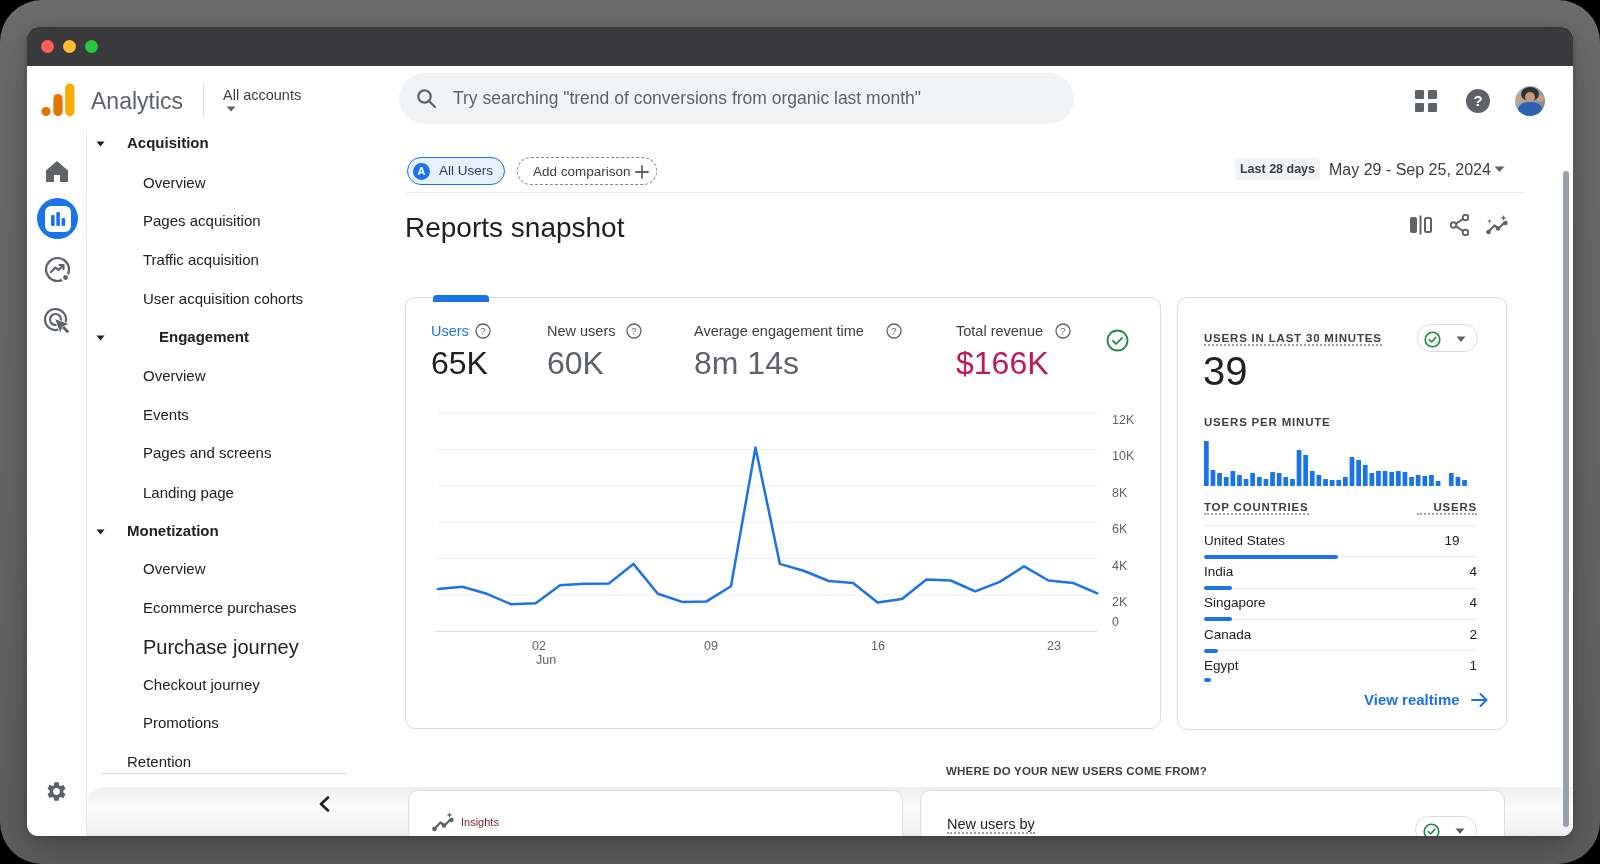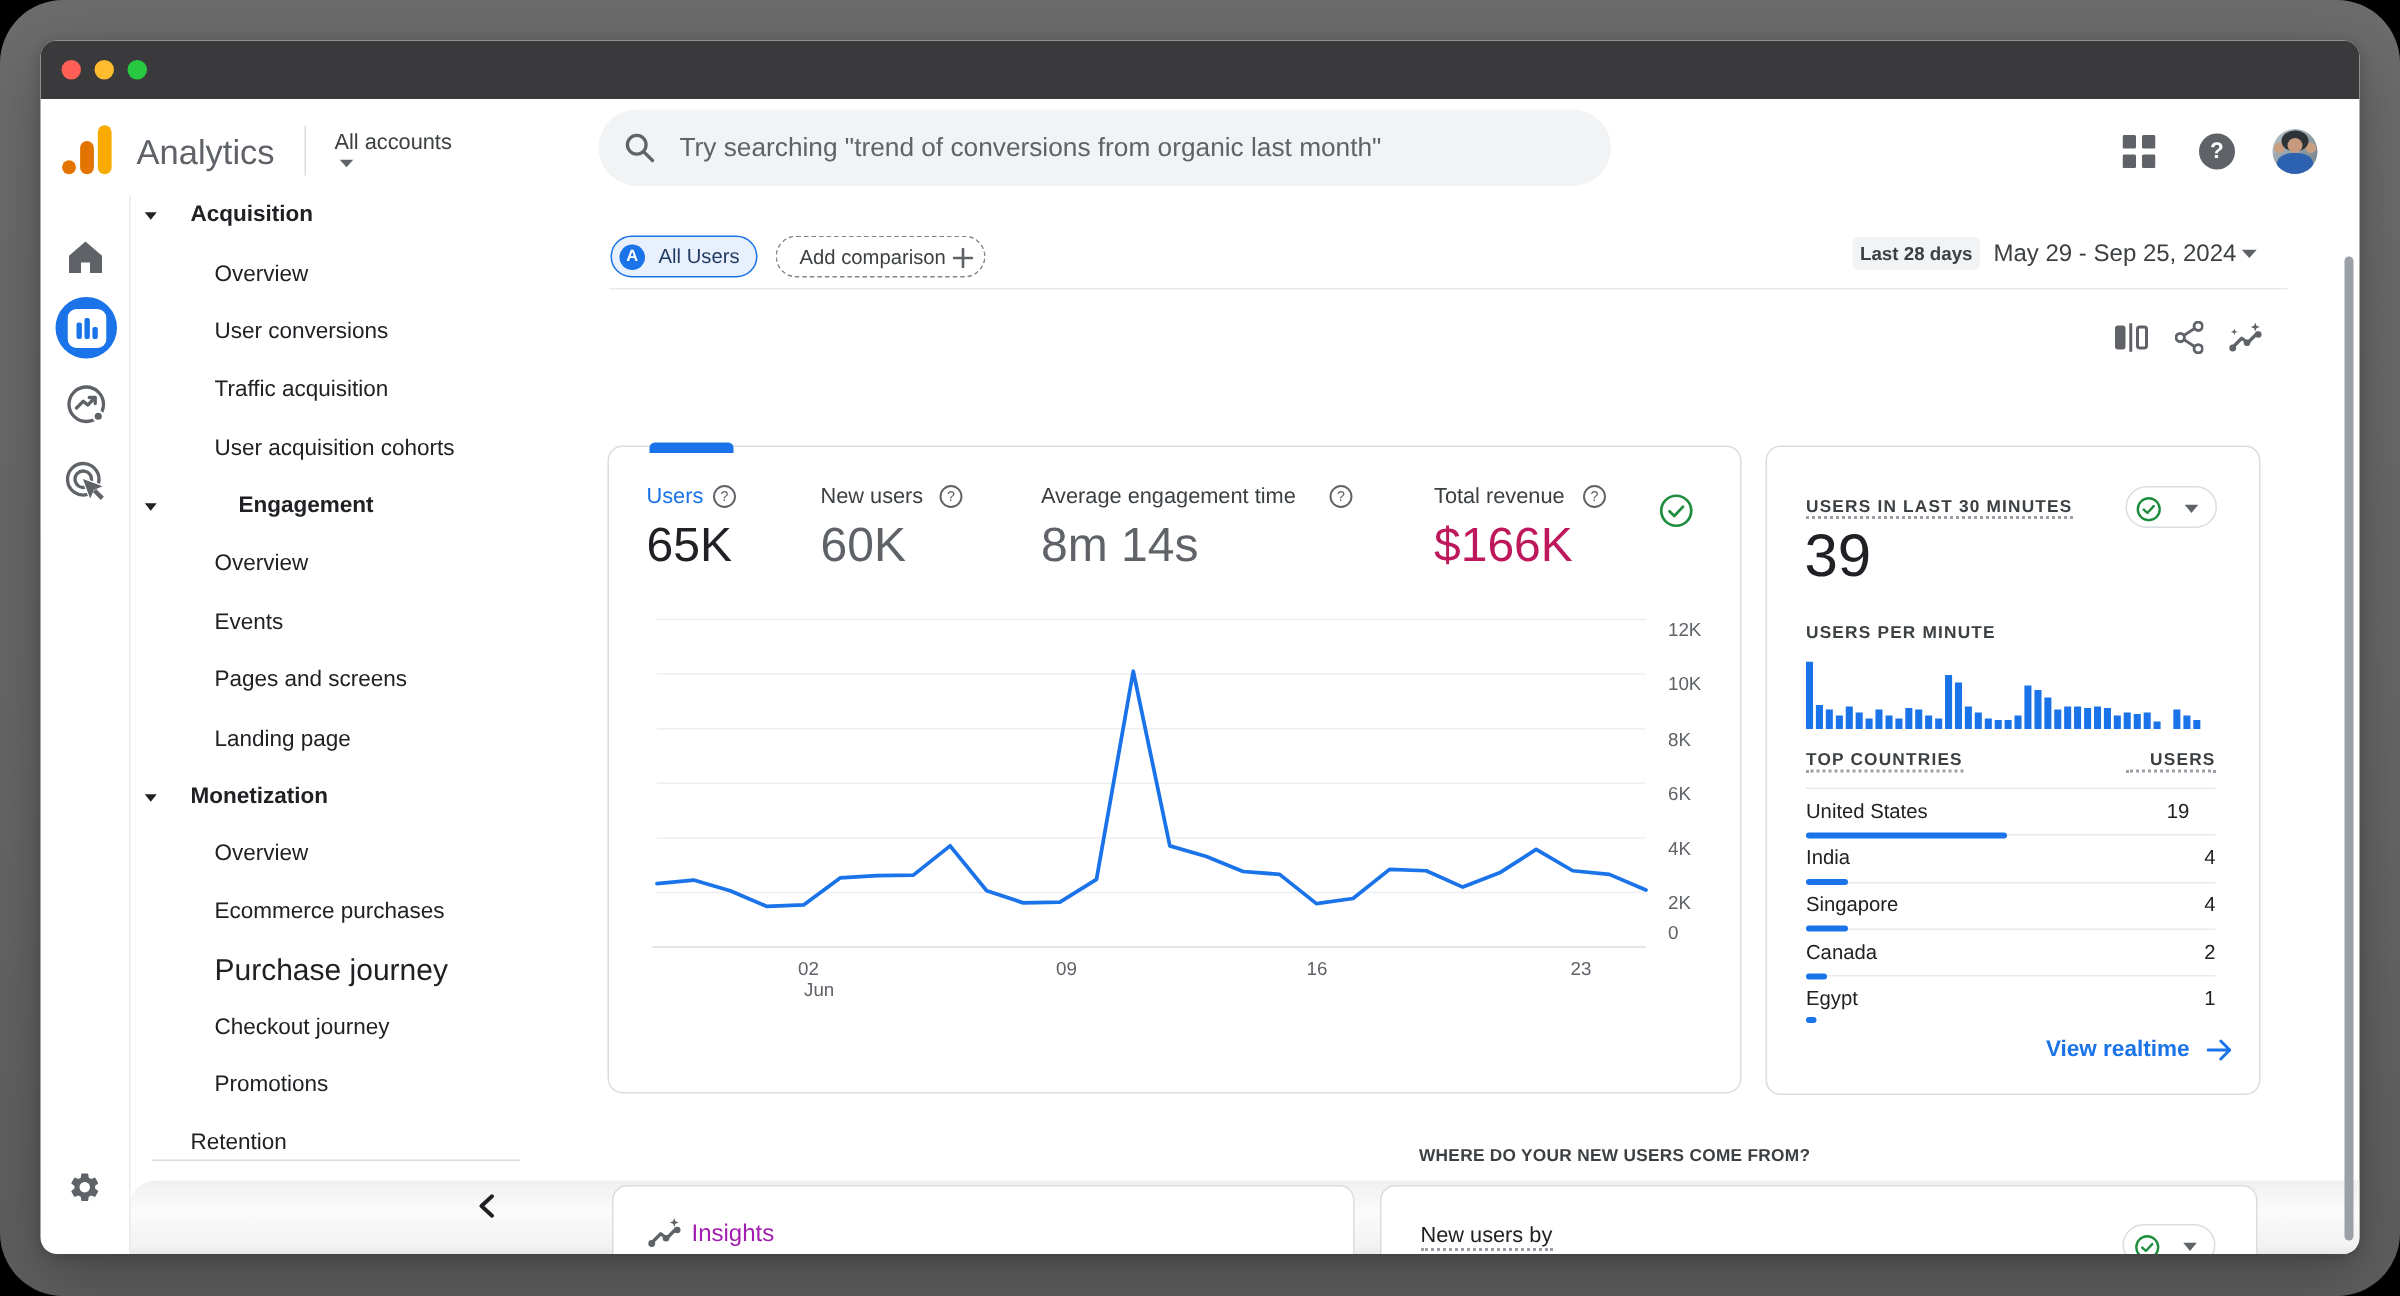--- a/index.html
+++ b/index.html
@@ -85,21 +85,21 @@
   </svg>
   <svg class="abs" style="left:18px;top:753px" width="23" height="23" viewBox="0 0 24 24" fill="#5f6368">
       <path d="M19.14 12.94c.04-.3.06-.61.06-.94 0-.32-.02-.64-.07-.94l2.03-1.58c.18-.14.23-.41.12-.61l-1.92-3.32c-.12-.22-.37-.29-.59-.22l-2.39.96c-.5-.38-1.03-.7-1.62-.94l-.36-2.54c-.04-.24-.24-.41-.48-.41h-3.84c-.24 0-.43.17-.47.41l-.36 2.54c-.59.24-1.13.57-1.62.94l-2.39-.96c-.22-.08-.47 0-.59.22L2.74 8.87c-.12.21-.08.47.12.61l2.03 1.58c-.05.3-.09.63-.09.94s.02.64.07.94l-2.03 1.58c-.18.14-.23.41-.12.61l1.92 3.32c.12.22.37.29.59.22l2.39-.96c.5.38 1.03.7 1.62.94l.36 2.54c.05.24.24.41.48.41h3.84c.24 0 .44-.17.47-.41l.36-2.54c.59-.24 1.13-.56 1.62-.94l2.39.96c.22.08.47 0 .59-.22l1.92-3.32c.12-.22.07-.47-.12-.61l-2.01-1.58zM12 15.6c-1.98 0-3.6-1.62-3.6-3.6s1.62-3.6 3.6-3.6 3.6 1.62 3.6 3.6-1.62 3.6-3.6 3.6z"></path>
     </svg>
 
   <svg class="abs" style="left:69px;top:114px" width="9" height="6" viewBox="0 0 9 6">
       <path d="M0.5 0.5 L4.5 5.5 L8.5 0.5 Z" fill="#202124"></path>
     </svg>
   <div class="txt" style="left:100px;top:106px;height:20px;line-height:20px;font-size:15px;font-weight:700;color:#202124;">Acquisition</div>
   <div class="txt" style="left:116px;top:146px;height:20px;line-height:20px;font-size:15px;color:#202124;">Overview</div>
-  <div class="txt" style="left:116px;top:184px;height:20px;line-height:20px;font-size:15px;color:#202124;">User conversions</div>
+  <div class="txt" style="left:116px;top:184px;height:20px;line-height:20px;font-size:15px;color:#202124;">Pages acquisition</div>
   <div class="txt" style="left:116px;top:223px;height:20px;line-height:20px;font-size:15px;color:#202124;">Traffic acquisition</div>
   <div class="txt" style="left:116px;top:262px;height:20px;line-height:20px;font-size:15px;color:#202124;">User acquisition cohorts</div>
   <svg class="abs" style="left:69px;top:308px" width="9" height="6" viewBox="0 0 9 6">
       <path d="M0.5 0.5 L4.5 5.5 L8.5 0.5 Z" fill="#202124"></path>
     </svg>
   <div class="txt" style="left:100px;top:300px;height:20px;line-height:20px;font-size:15px;font-weight:700;color:#202124;margin-left:32px;">Engagement</div>
   <div class="txt" style="left:116px;top:339px;height:20px;line-height:20px;font-size:15px;color:#202124;">Overview</div>
   <div class="txt" style="left:116px;top:378px;height:20px;line-height:20px;font-size:15px;color:#202124;">Events</div>
   <div class="txt" style="left:116px;top:416px;height:20px;line-height:20px;font-size:15px;color:#202124;">Pages and screens</div>
   <div class="txt" style="left:116px;top:456px;height:20px;line-height:20px;font-size:15px;color:#202124;">Landing page</div>
@@ -131,20 +131,21 @@
       </svg>
     </div>
   <div class="abs" style="left:379px;top:165px;width:1119px;height:1px;background:#e8eaed;"></div>
   <div class="abs" style="left:1208px;top:131px;width:85px;height:22px;border-radius:4px;background:#f1f3f4;">
       <div class="txt" style="left:0;top:2px;width:85px;height:18px;line-height:18px;text-align:center;font-size:12.5px;font-weight:700;color:#3c4043;">Last 28 days</div>
     </div>
   <div class="txt" style="left:1302px;top:132px;height:21px;line-height:21px;font-size:16px;color:#3c4043;">May 29 - Sep 25, 2024</div>
   <svg class="abs" style="left:1467px;top:139px" width="11" height="7" viewBox="0 0 11 7">
       <path d="M0.5 0.5 L5.5 6 L10.5 0.5 Z" fill="#5f6368"></path>
     </svg>
+  <div class="txt" style="left:378px;top:184px;height:34px;line-height:34px;font-size:28px;color:#1f1f1f;">Reports snapshot</div>
   <svg class="abs" style="left:1383px;top:188px" width="22" height="20" viewBox="0 0 22 20">
       <rect x="0" y="2" width="7" height="16" rx="2" fill="#5f6368"></rect>
       <line x1="10.5" y1="0.5" x2="10.5" y2="19.5" stroke="#5f6368" stroke-width="2"></line>
       <rect x="15" y="3" width="6" height="14" rx="1.5" fill="none" stroke="#5f6368" stroke-width="2"></rect>
     </svg>
   <svg class="abs" style="left:1423px;top:187px" width="19" height="22" viewBox="0 0 19 22">
       <circle cx="15.5" cy="3.5" r="2.8" fill="none" stroke="#5f6368" stroke-width="1.9"></circle>
       <circle cx="3.5" cy="11" r="2.8" fill="none" stroke="#5f6368" stroke-width="1.9"></circle>
       <circle cx="15.5" cy="18.5" r="2.8" fill="none" stroke="#5f6368" stroke-width="1.9"></circle>
       <line x1="6" y1="9.6" x2="13" y2="5" stroke="#5f6368" stroke-width="1.9"></line>
@@ -293,21 +294,21 @@
     </svg>
   <div class="txt" style="left:891px;top:736px;height:17px;line-height:17px;font-size:11.5px;font-weight:700;letter-spacing:0.2px;color:#3c4043;margin-left:28px;">WHERE DO YOUR NEW USERS COME FROM?</div>
   <div class="abs" style="left:381px;top:763px;width:495px;height:60px;border:1px solid #dadce0;border-radius:10px;background:#fff;"></div>
   <svg class="abs" style="left:405px;top:785px" width="24" height="21" viewBox="0 0 24 21">
       <path d="M2 17 L8.5 10.5 L12.5 13.5 L19 7" fill="none" stroke="#5f6368" stroke-width="2.2" stroke-linecap="round" stroke-linejoin="round"></path>
       <circle cx="2.5" cy="17" r="2.3" fill="#5f6368"></circle>
       <circle cx="12" cy="13.5" r="2.2" fill="#5f6368"></circle>
       <circle cx="19.5" cy="8" r="2.2" fill="#5f6368"></circle>
       <path d="M17.5 0 L18.3 2.2 L20.5 3 L18.3 3.8 L17.5 6 L16.7 3.8 L14.5 3 L16.7 2.2 Z" fill="#5f6368"></path>
     </svg>
-  <div class="txt" style="left:434px;top:785px;height:21px;line-height:21px;font-size:16px;color:#a21caf;">Insights</div>
+  <div class="txt" style="left:434px;top:785px;height:21px;line-height:21px;font-size:11px;color:#7f1d1d;">Insights</div>
   <div class="abs" style="left:893px;top:763px;width:585px;height:60px;border:1px solid #dadce0;border-radius:10px;background:#fff;"></div>
   <div class="txt" style="left:920px;top:787px;height:20px;line-height:20px;font-size:14.5px;color:#202124;border-bottom:2px dotted #9aa0a6;padding-bottom:3px;">New users by</div>
   <div class="abs" style="left:1388px;top:789px;width:62px;height:28px;border:1px solid #dadce0;border-radius:15px;">
       <svg class="abs" style="left:7px;top:6px" width="17" height="17" viewBox="0 0 17 17">
         <circle cx="8.5" cy="8.5" r="7.3" fill="none" stroke="#1e8e3e" stroke-width="1.6"></circle>
         <path d="M5.2 8.7 L7.6 11 L11.8 6.4" fill="none" stroke="#1e8e3e" stroke-width="1.6" stroke-linecap="round" stroke-linejoin="round"></path>
       </svg>
       <svg class="abs" style="left:39px;top:11px" width="10" height="7" viewBox="0 0 10 7">
         <path d="M0.5 0.5 L5 6 L9.5 0.5 Z" fill="#5f6368"></path>
       </svg>

